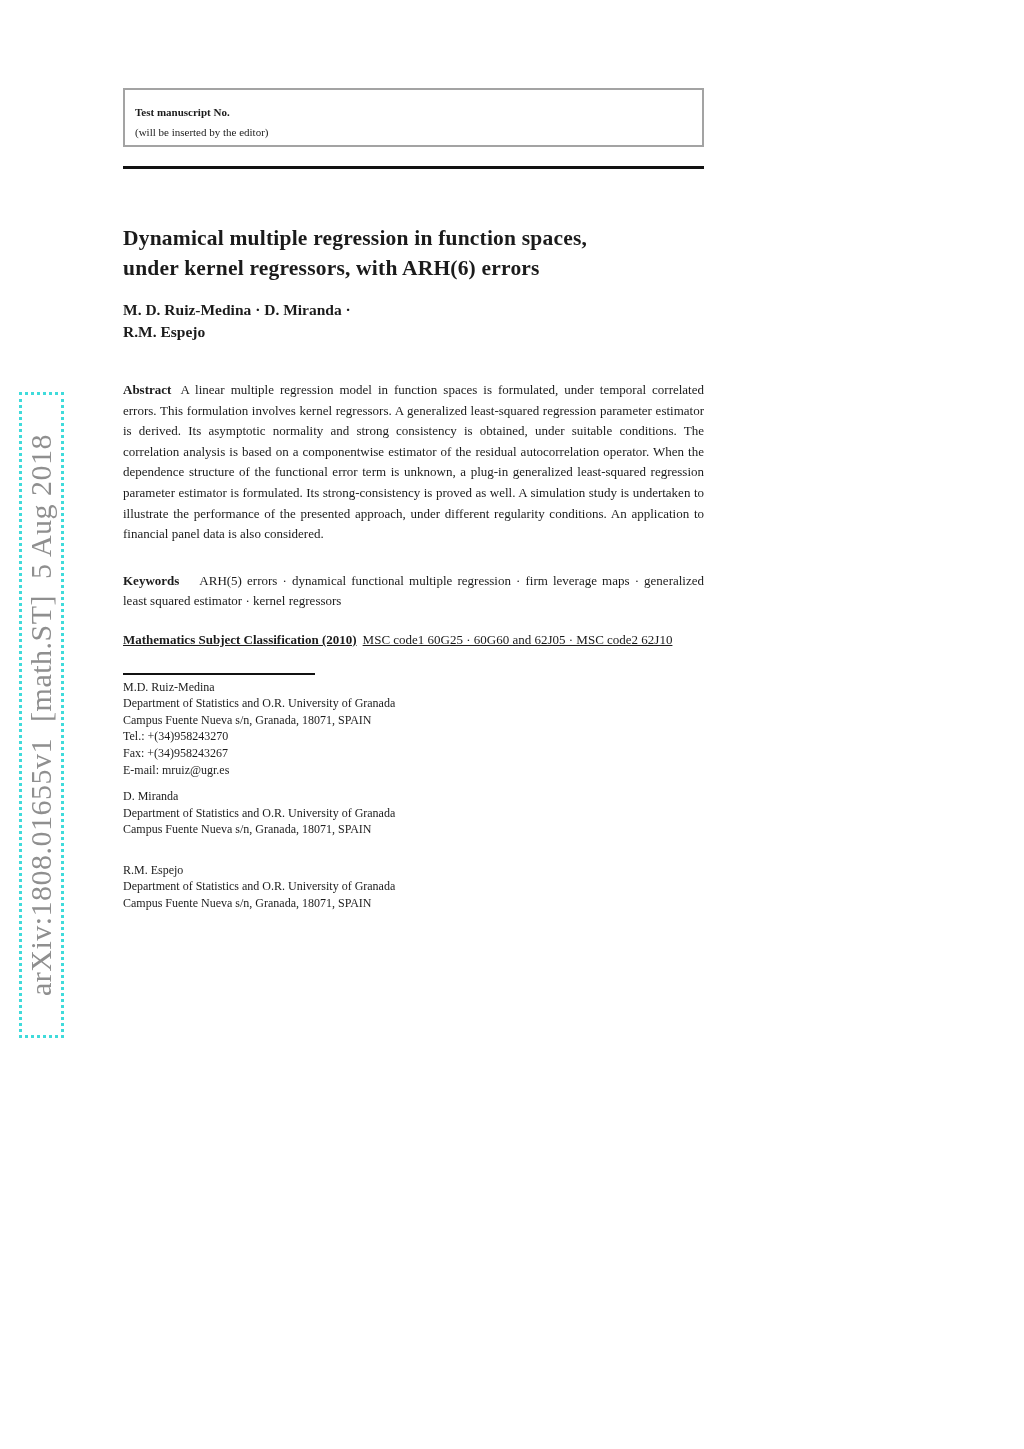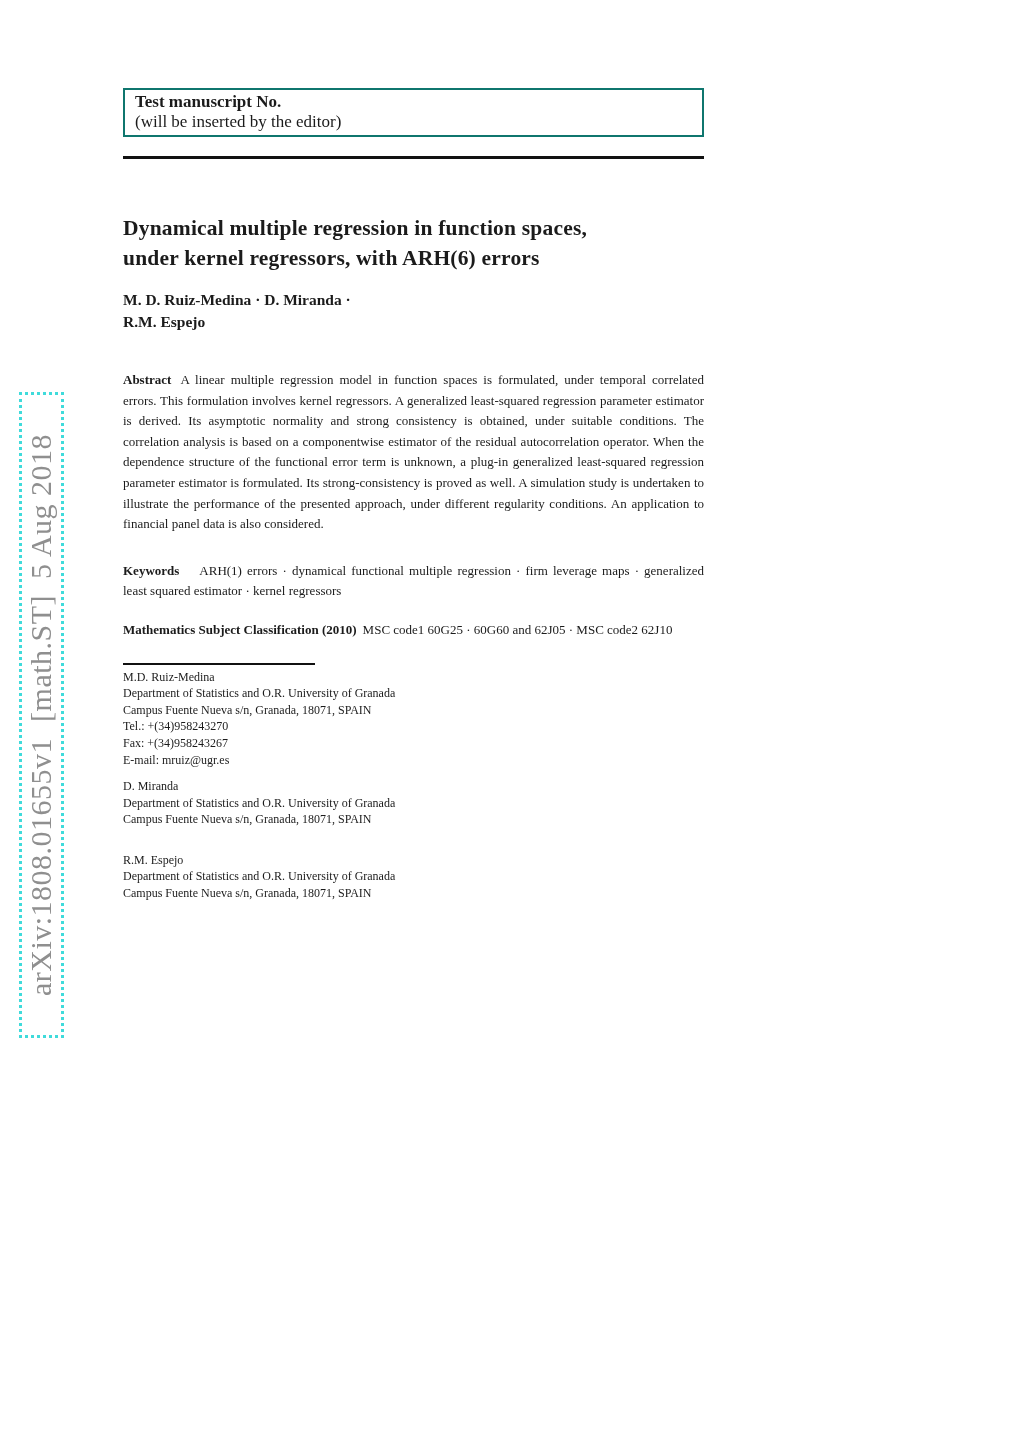--- a/index.html
+++ b/index.html
@@ -35,23 +35,23 @@
   
   .content {
     position: absolute;
     left: 123px;
     top: 0;
     width: 581px;
   }
 
   .manuscript-box {
     margin-top: 88px;
-    border: 2px solid #0f766e;
-    padding: 2px 10px 3px 10px;
-    font-size: 17px;
+    border: 2px solid #a3a3a3;
+    padding: 12px 10px 3px 10px;
+    font-size: 11px;
     line-height: 20px;
   }
   .manuscript-box .b { font-weight: bold; }
 
   .thick-rule {
     margin-top: 19px;
     height: 3px;
     background: #111;
   }
 
@@ -78,21 +78,21 @@
     line-height: 17px;
   }
 
   .para {
     text-align: justify;
     font-size: 13px;
     line-height: 20.6px;
   }
   .abstract  { margin-top: 38px; }
   .keywords  { margin-top: 26px; }
-  .msc       { margin-top: 18px; }
+  .msc       { margin-top: 18px; text-decoration: underline; }
   .lead      { font-weight: bold; }
   .abstract .lead { margin-right: 9px; }
   .keywords .lead { margin-right: 20px; }
   .msc .lead      { margin-right: 6px; }
 
   .footnote-rule {
     margin-top: 22px;
     width: 192px;
     height: 2px;
     background: #111;
@@ -126,21 +126,21 @@
 
   <div class="authors">M. D. Ruiz-Medina  ·  D. Miranda  ·
 R.M. Espejo</div>
 
 
   <p class="para abstract">
     <span class="lead">Abstract</span><span>A linear multiple regression model in function spaces is formulated, under temporal correlated errors. This formulation involves kernel regressors. A generalized least-squared regression parameter estimator is derived. Its asymptotic normality and strong consistency is obtained, under suitable conditions. The correlation analysis is based on a componentwise estimator of the residual autocorrelation operator. When the dependence structure of the functional error term is unknown, a plug-in generalized least-squared regression parameter estimator is formulated. Its strong-consistency is proved as well. A simulation study is undertaken to illustrate the performance of the presented approach, under different regularity conditions. An application to financial panel data is also considered.</span>
   </p>
 
   <p class="para keywords">
-    <span class="lead">Keywords</span><span>ARH(1) errors · dynamical functional multiple regression · firm leverage maps · generalized least squared estimator · kernel regressors</span>
+    <span class="lead">Keywords</span><span>ARH(5) errors · dynamical functional multiple regression · firm leverage maps · generalized least squared estimator · kernel regressors</span>
   </p>
 
   <p class="para msc">
     <span class="lead">Mathematics Subject Classification (2010)</span><span>MSC code1 60G25 · 60G60 and 62J05 · MSC code2 62J10</span>
   </p>
 
   <div class="footnote-rule"></div>
 
   <div class="footnote fn-1">M.D. Ruiz-Medina
 Department of Statistics and O.R. University of Granada

